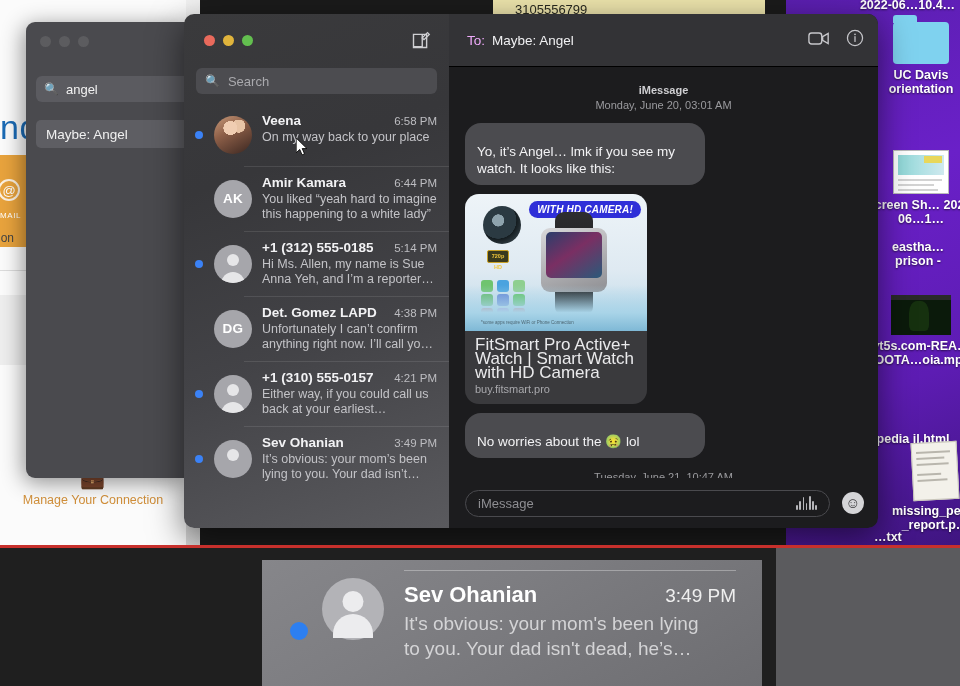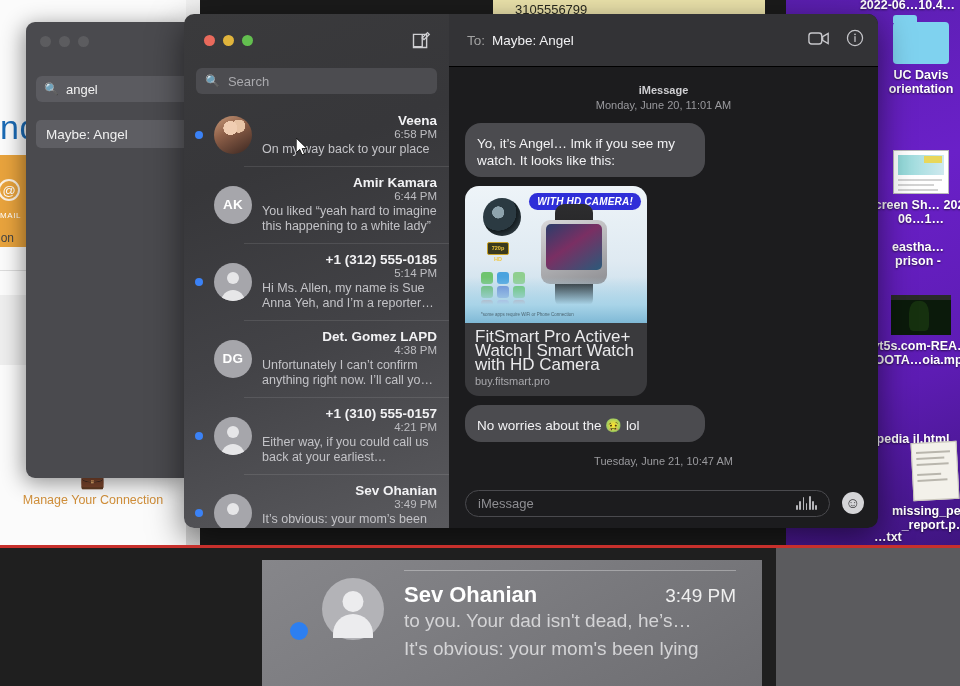--- a/index.html
+++ b/index.html
@@ -113,43 +113,43 @@
     color: #fff; font-size: 13.5px; font-weight: 600; letter-spacing: .3px; }
   .avatar.photo { background: linear-gradient(150deg,#c89a7a 0%,#8d5f48 40%,#3a2620 100%); }
   .avatar.photo::after { content: ""; position: absolute; left: 6px; top: 4px; width: 26px; height: 20px;
     background: radial-gradient(circle at 40% 40%, #f0cdb2 0 35%, transparent 36%),
                 radial-gradient(circle at 72% 30%, #e8c4a6 0 28%, transparent 29%); }
   .avatar.memoji { background: #2f2f33; border: 2px solid #f3b9d0; }
   .avatar.memoji::after { content: ""; position: absolute; left: 7px; top: 6px; width: 20px; height: 22px;
     background: radial-gradient(ellipse at 50% 38%, #8a5a3c 0 55%, transparent 56%),
                 linear-gradient(#1d1d20 0 40%, transparent 41%); border-radius: 50% 50% 45% 45%; }
   .cmeta { flex: 1; min-width: 0; }
-  .crow1 { display: flex; justify-content: space-between; align-items: flex-end; flex-direction: column; }
+  .crow1 { display: flex; justify-content: space-between; align-items: center; }
   .cname { font-size: 13.5px; font-weight: 700; color: #f2f2f4; white-space: nowrap;
     overflow: hidden; text-overflow: ellipsis; }
   .ctime { font-size: 11.5px; color: #bdbdc1; flex: 0 0 auto; margin-left: 8px; }
   .cprev { font-size: 12.5px; color: #c3c3c7; line-height: 15px; margin-top: 2px;
     display: -webkit-box; -webkit-line-clamp: 2; -webkit-box-orient: vertical; overflow: hidden; }
 
   
   .cursor { position: absolute; left: 112px; top: 124px; width: 13px; height: 19px; z-index: 40; }
 
   
   .chat { flex: 1; background: #1c1c1e; display: flex; flex-direction: column; }
   .chatHdr { height: 53px; background: #333336; display: flex; align-items: center;
     padding: 0 14px 0 18px; border-bottom: 1px solid #000; }
-  .chatHdr .to { font-size: 13.5px; color: #a3a3a3; margin-right: 7px; text-align: right; }
+  .chatHdr .to { font-size: 13.5px; color: #f0abfc; margin-right: 7px; text-align: right; }
   .chatHdr .who { font-size: 13.5px; color: #f0f0f2; }
   .hdrIcons { margin-left: auto; display: flex; align-items: center; gap: 16px; color: #c6c6ca; }
 
   .thread { flex: 1; padding: 12px 16px 6px; overflow: hidden; position: relative; }
   .stamp { text-align: center; font-size: 11px; color: #9a9a9e; line-height: 15px; margin: 4px 0 10px; }
   .stamp b { color: #cfcfd2; font-weight: 600; }
   .bubble { max-width: 240px; background: #4b4b4f; color: #f2f2f4; border-radius: 16px;
-    padding: 12px 12px 8px; font-size: 13.5px; line-height: 17px; position: relative; margin-bottom: 9px; }
+    padding: 20px 12px 8px; font-size: 13.5px; line-height: 17px; position: relative; margin-bottom: 9px; }
   .bubble::after { content: ""; position: absolute; left: -4px; bottom: 0; width: 12px; height: 14px;
     background: #4b4b4f; border-bottom-right-radius: 12px; z-index: -1; }
 
   
   .card { width: 182px; background: #3a3a3d; border-radius: 14px; overflow: hidden; margin-bottom: 9px; }
   .card .img { height: 137px; position: relative;
     background: linear-gradient(180deg,#eef4f8 0%,#dfeaf2 55%,#bcd8e8 100%); overflow: hidden; }
   .card .hdbadge { position: absolute; right: 6px; top: 7px; background: #2f2fd8; color: #fff;
     font-size: 10px; font-weight: 700; font-style: italic; padding: 3px 8px; border-radius: 9px;
     letter-spacing: .2px; white-space: nowrap; }
@@ -424,21 +424,21 @@
                   <path d="M10 8.6v5.2" stroke-linecap="round"></path>
                 <circle cx="10" cy="5.9" r=".95" fill="currentColor" stroke="none"></circle>
               </svg>
             </span>
           </div>
         </div>
 
         <div class="thread">
           <div class="stamp">
             <b>iMessage</b><br>
-            <span>Monday, June 20, 11:01 AM</span>
+            <span>Monday, June 20, 03:01 AM</span>
           </div>
 
           <div class="bubble">Yo, it’s Angel… lmk if you see my watch. It looks like this:</div>
 
           <div class="card">
             <div class="img">
               <div class="hdbadge">WITH HD CAMERA!</div>
               <div class="lens"></div>
               <div class="tag720">720p HD</div>
               <div class="watch">
@@ -502,18 +502,18 @@
     <span class="cdot"></span>
     <div class="cav">
       <span class="g"></span>
         <span class="b"></span>
     </div>
     <div class="cbody">
       <div class="ctop">
         <span class="cn">Sev Ohanian</span>
         <span class="ct">3:49 PM</span>
       </div>
+      <div class="cp">It's obvious: your mom's been lying</div>
       <div class="cp" style="margin-top:0;">to you. Your dad isn't dead, he’s…</div>
-      <div class="cp">It's obvious: your mom's been lying</div>
     </div>
   </div>
 
 </div>
 
 </body></html>

